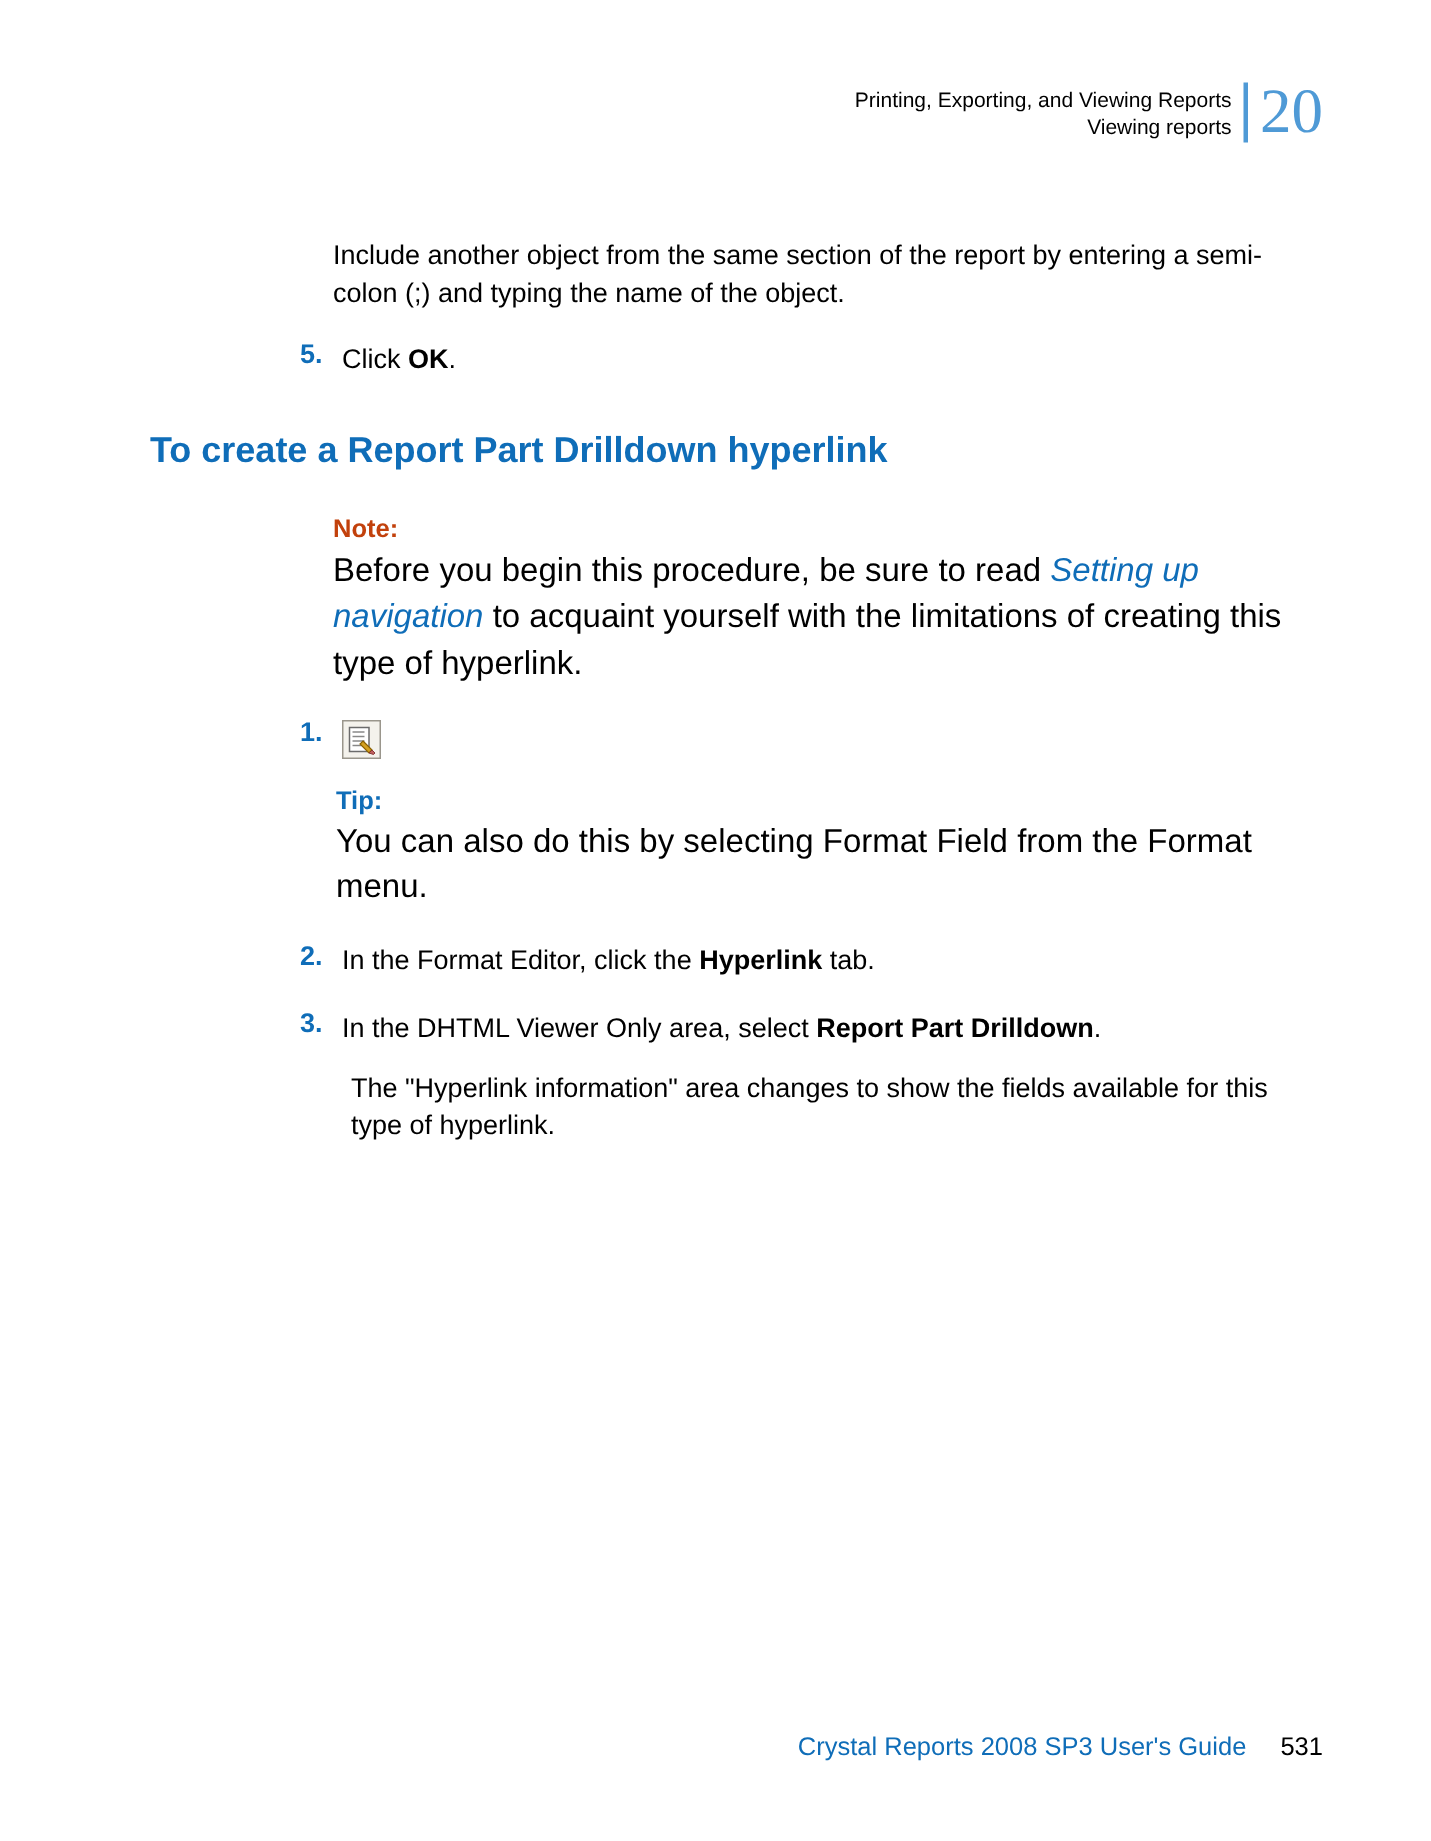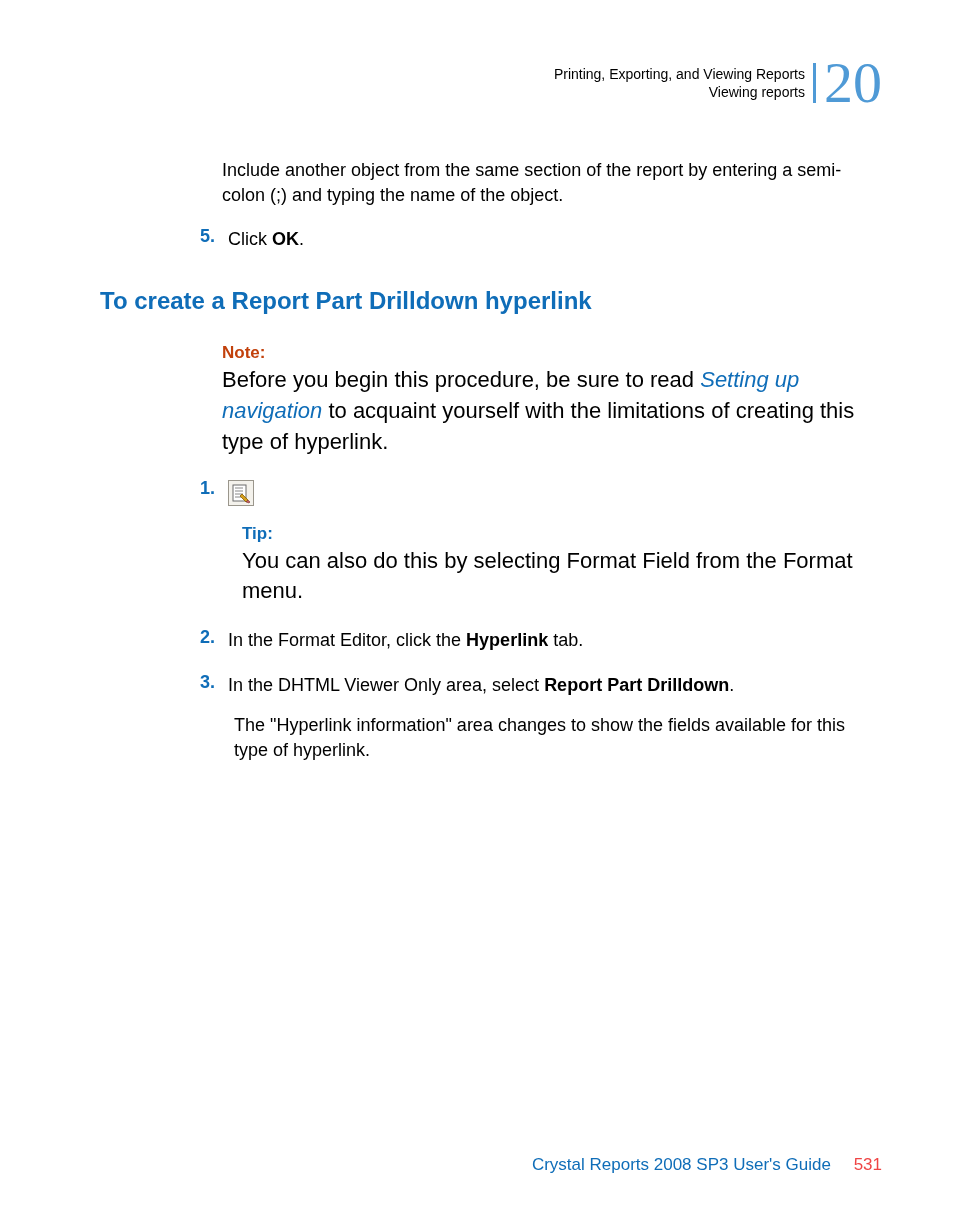--- a/index.html
+++ b/index.html
@@ -40,21 +40,21 @@
     color: #000000;
     line-height: 1.3;
   }
   .header-line2 {
     font-size: 14px;
     color: #000000;
     line-height: 1.3;
   }
   .chapter-num {
     font-family: Georgia, 'Times New Roman', serif;
-    font-size: 58px;
+    font-size: 42px;
     color: #4f9ad6;
     font-weight: normal;
     line-height: 1;
   }
   .separator-bar {
     width: 3px;
     height: 40px;
     background: #4f9ad6;
     display: inline-block;
   }
@@ -118,40 +118,40 @@
     margin-bottom: 20px;
   }
   .link-text {
     color: #0f6db8;
     font-style: italic;
   }
   .bold {
     font-weight: bold;
   }
   .tip-block {
-    margin-left: 20px;
+    margin-left: 2px;
     margin-bottom: 20px;
   }
   .step-inner-para {
     font-size: 18px;
     line-height: 1.4;
     margin-top: 14px;
     margin-left: 6px;
   }
   .footer {
     position: absolute;
     bottom: 52px;
     right: 72px;
     font-size: 17px;
   }
   .footer-text {
     color: #0f6db8;
   }
   .footer-page {
-    color: #ef4444;
+    color: #000000;
     margin-left: 18px;
   }
   .format-icon-svg {
     width: 26px;
     height: 26px;
     vertical-align: middle;
   }
 </style>
 </head>
 <body>

